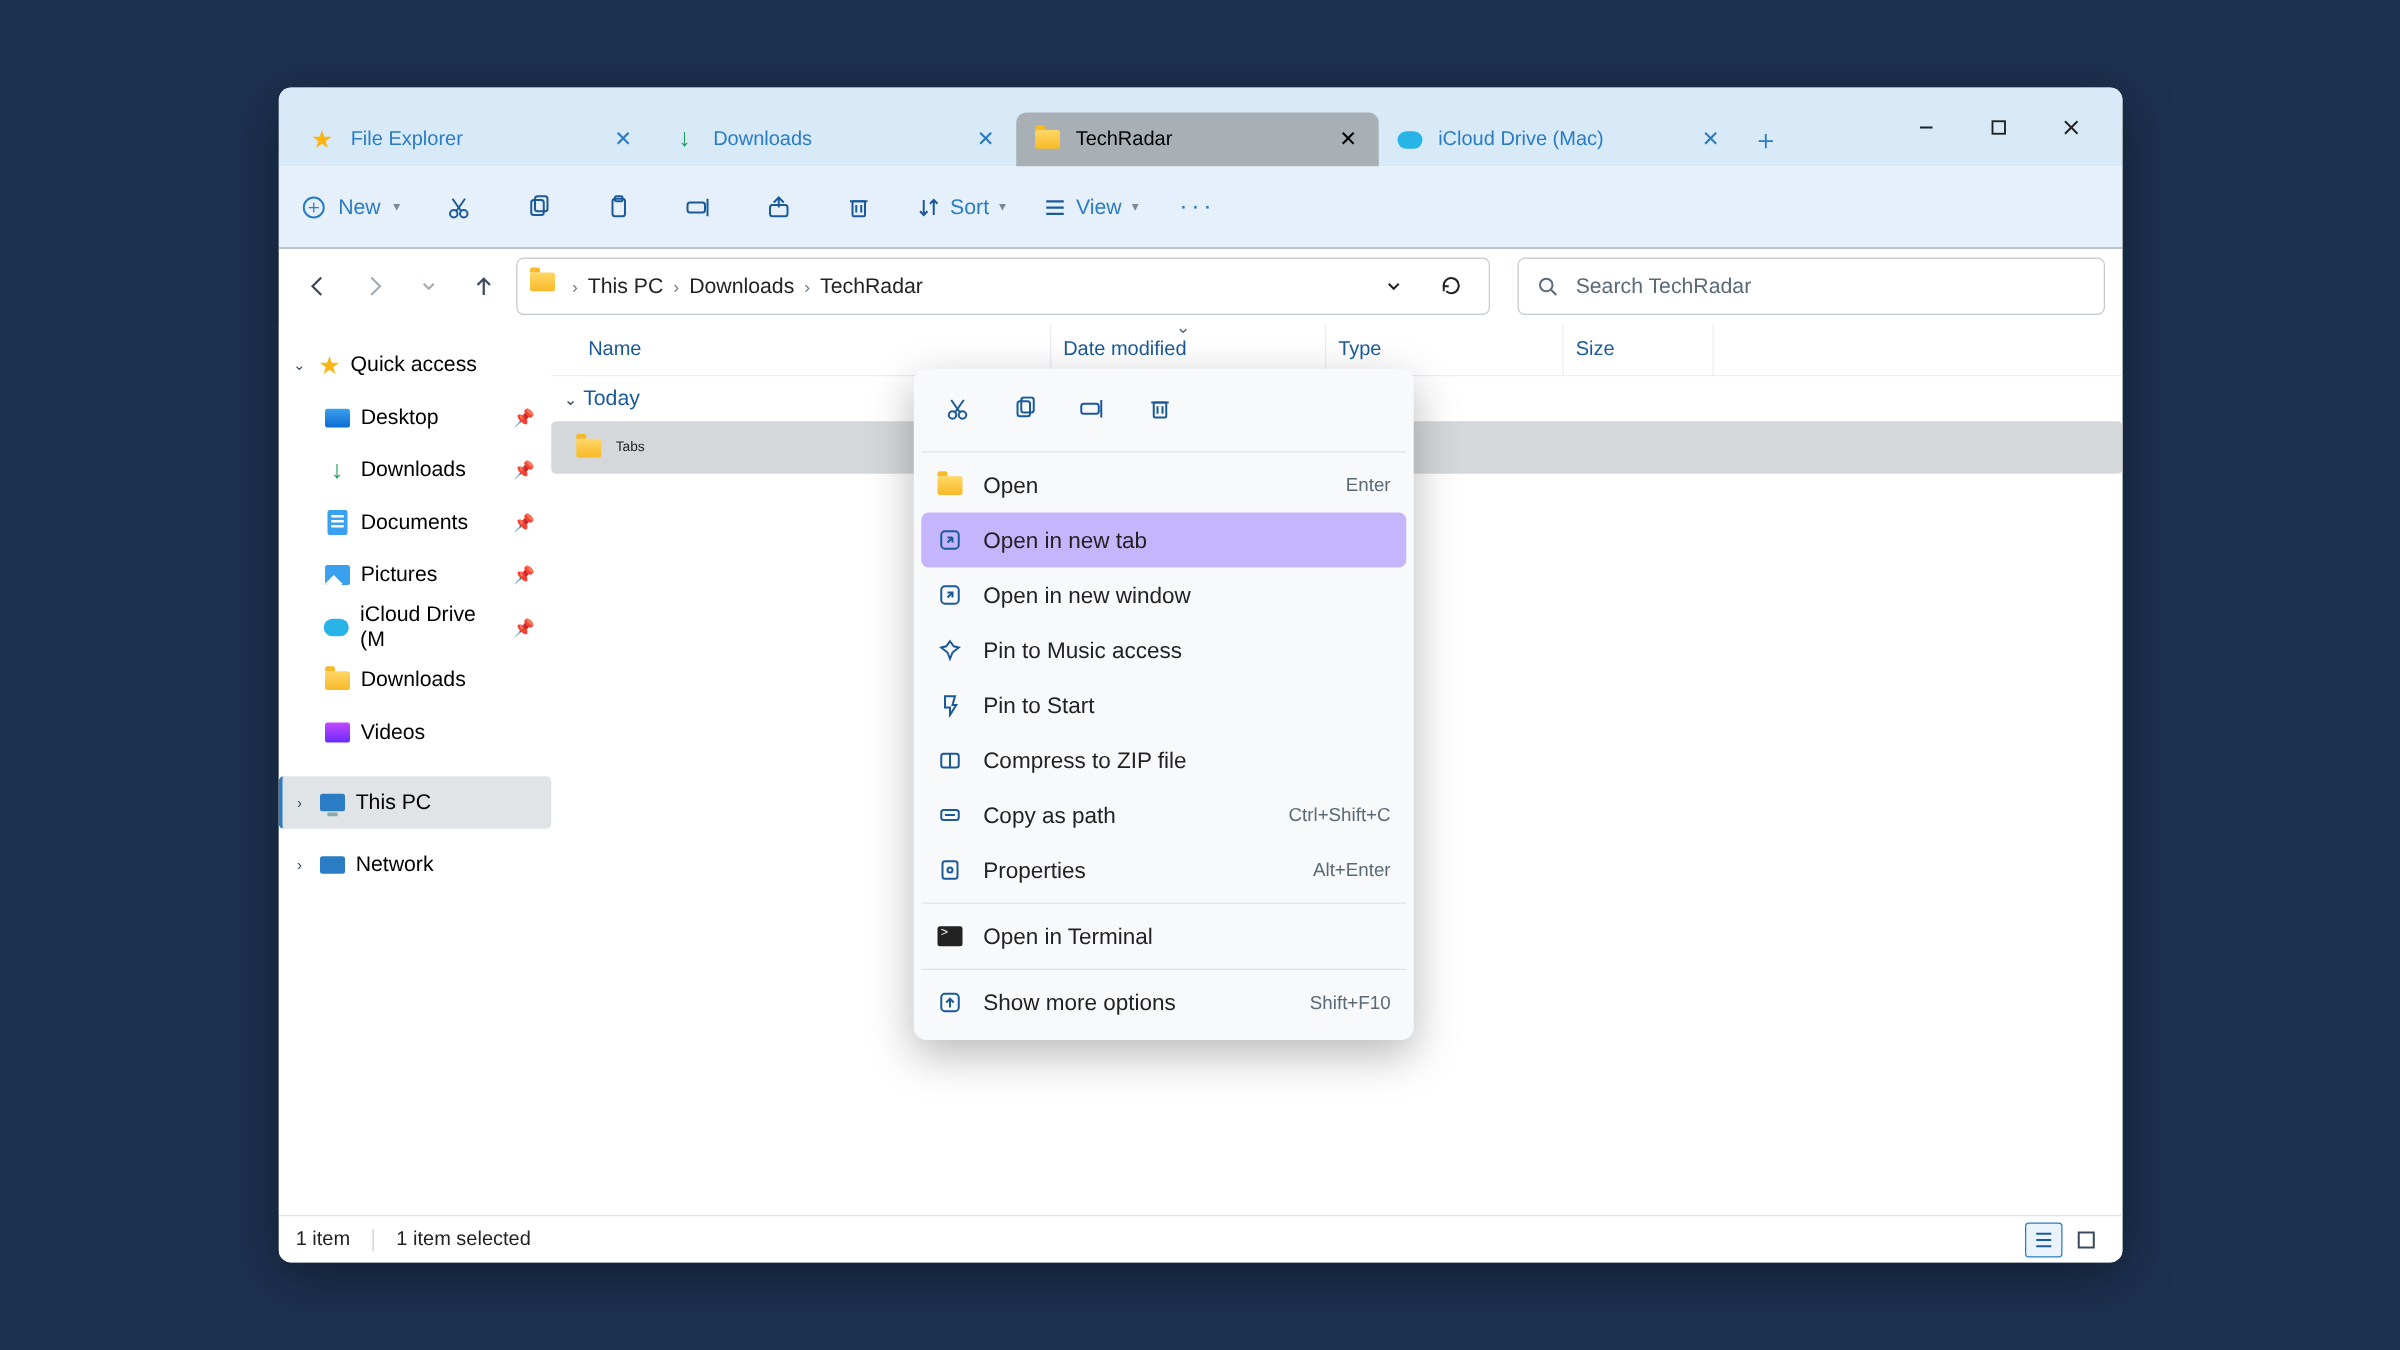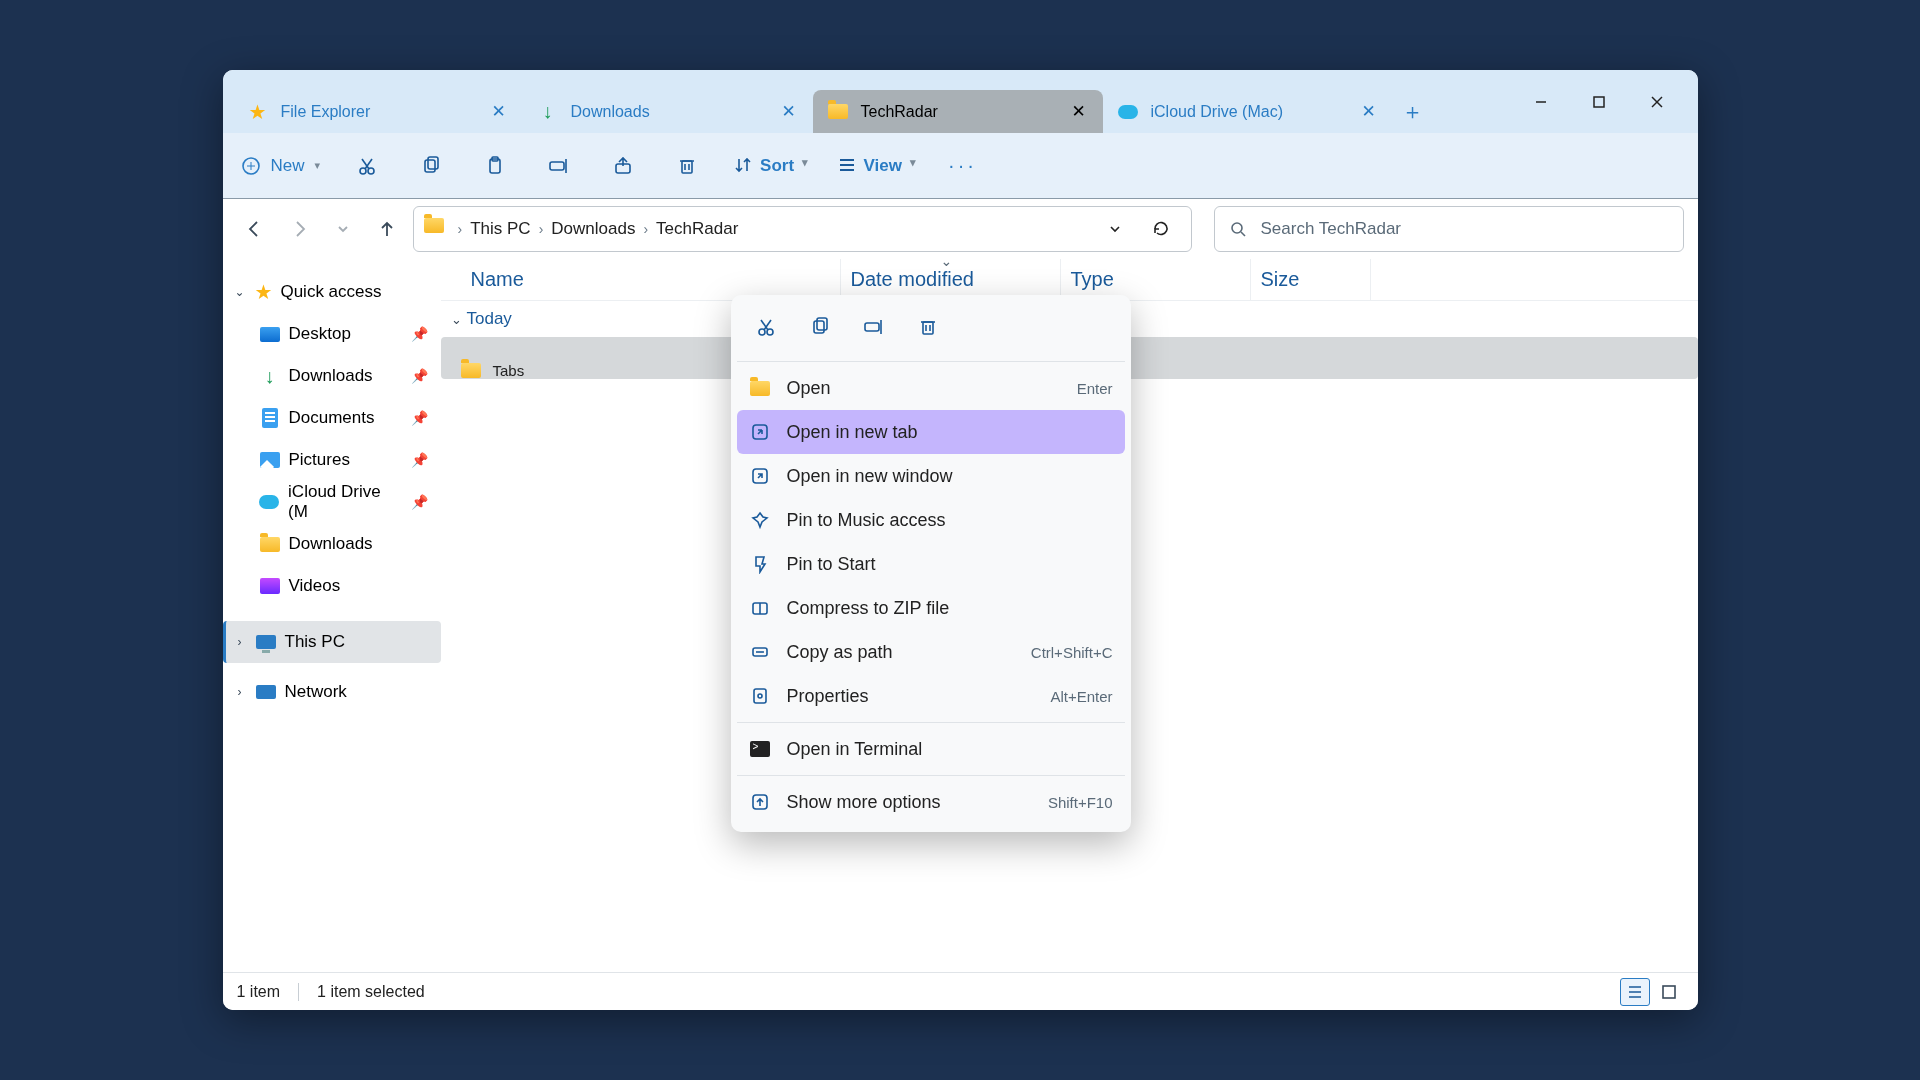--- a/index.html
+++ b/index.html
@@ -23,21 +23,21 @@
 .win-controls { display:flex; align-items:center; height:100%; padding-right:12px; }
 .win-controls .wc { width:58px; height:38px; display:flex; align-items:center; justify-content:center; color:#222; font-size:15px; }
 
 
 .toolbar { height:66px; background:#e6f0fa; border-bottom:1px solid #8a9aa8; display:flex; align-items:center; padding:0 18px; gap:30px; }
 .tb-new { display:flex; align-items:center; gap:10px; color:#2a7cc4; font-size:17px; }
 .tb-new svg { stroke:#2a7cc4; }
 .tb-chev { color:#7a8a98; font-size:11px; }
 .tb-btn { width:34px; height:34px; display:flex; align-items:center; justify-content:center; color:#1a5a9a; }
 .tb-btn svg { stroke:#1a5a9a; fill:none; stroke-width:1.6; }
-.tb-group { display:flex; gap:8px; color:#2a7cc4; font-size:17px;font-weight:bold; }
+.tb-group { display:flex; align-items:center; gap:8px; color:#2a7cc4; font-size:17px; }
 
 
 .navbar { height:60px; background:#fff; display:flex; align-items:center; padding:0 14px; gap:8px; }
 .navbtn { width:36px; height:36px; display:flex; align-items:center; justify-content:center; color:#3a4a5a; border-radius:4px; }
 .navbtn svg { stroke:#3a4a5a; fill:none; stroke-width:1.8; }
 .navbtn.disabled { opacity:.45; }
 .addr { flex:1; height:46px; border:1px solid #c2c8ce; border-radius:6px; display:flex; align-items:center; padding:0 10px; font-size:17px; color:#222; }
 .addr .fold-ic { width:22px; height:22px; margin-right:4px; }
 .addr .chev { color:#6a7a88; padding:0 8px; font-size:14px; }
 .addr-right { margin-left:auto; display:flex; gap:6px; }
@@ -49,32 +49,32 @@
 .body { display:flex; height:calc(100% - 63px - 66px - 60px - 38px); background:#fff; }
 .sidebar { width:218px; background:#fff; padding-top:12px; font-size:17px; }
 .tree-item { display:flex; align-items:center; height:42px; padding-left:10px; gap:8px; border-radius:4px; }
 .tree-item.indent1 { padding-left:36px; }
 .tree-item .branch { width:14px; text-align:center; color:#3a4a5a; font-size:12px; }
 .tree-item .iico { width:22px; height:22px; display:flex; align-items:center; justify-content:center; }
 .tree-item .pin { margin-left:auto; margin-right:12px; color:#8a98a4; font-size:14px; }
 .tree-item.selected { background:#e1e4e7; border-left:3px solid #2a7cc4; padding-left:7px; }
 
 .content { flex:1; position:relative; }
-.columns { display:flex; align-items:center; height:42px; padding-left:20px; font-size:20px; color:#1a5a9a; border-bottom:1px solid #eceff2; }
+.columns { display:flex; align-items:center; height:42px; padding-left:20px; font-size:16px; color:#1a5a9a; border-bottom:1px solid #eceff2; }
 .columns .col { display:flex; align-items:center; gap:6px; border-right:1px solid #eceff2; height:100%; padding-left:10px; }
 .col.name { width:380px; }
 .col.date { width:220px; position:relative; }
 .col.date::before { content:"⌄"; position:absolute; top:-6px; left:100px; color:#5a6a78; font-size:14px; }
 .col.type { width:190px; }
 .col.size { width:120px; }
 
 .group-row { display:flex; align-items:center; height:36px; padding-left:6px; font-size:17px; color:#1a5a9a; }
 .group-row .chevg { width:20px; text-align:center; color:#3a4a5a; font-size:13px; }
 
-.file-row { display:flex; align-items:flex-end; height:42px; padding-left:20px; font-size:15px; color:#222; border-radius:4px; }
+.file-row { display:flex; align-items:center; height:42px; padding-left:20px; font-size:11px; color:#222; border-radius:4px; }
 .file-row.selected { background:#d5d8da; }
 .file-row .cell-name { width:380px; display:flex; align-items:center; gap:12px; }
 .file-row .cell-date { width:220px; color:#3a3a3a; }
 .file-row .cell-type { width:190px; color:#3a3a3a; }
 .file-row .cell-size { width:120px; }
 
 
 .ctx { position:absolute; top:36px; left:290px; width:400px; background:#f8f9fa; border-radius:10px; box-shadow:0 12px 36px rgba(0,0,0,.28); padding:8px 6px; font-size:18px; color:#222; }
 .ctx-toolbar { display:flex; gap:8px; padding:4px 6px 10px 6px; }
 .ctx-toolbar .ctb { width:46px; height:40px; display:flex; align-items:center; justify-content:center; border-radius:6px; }

